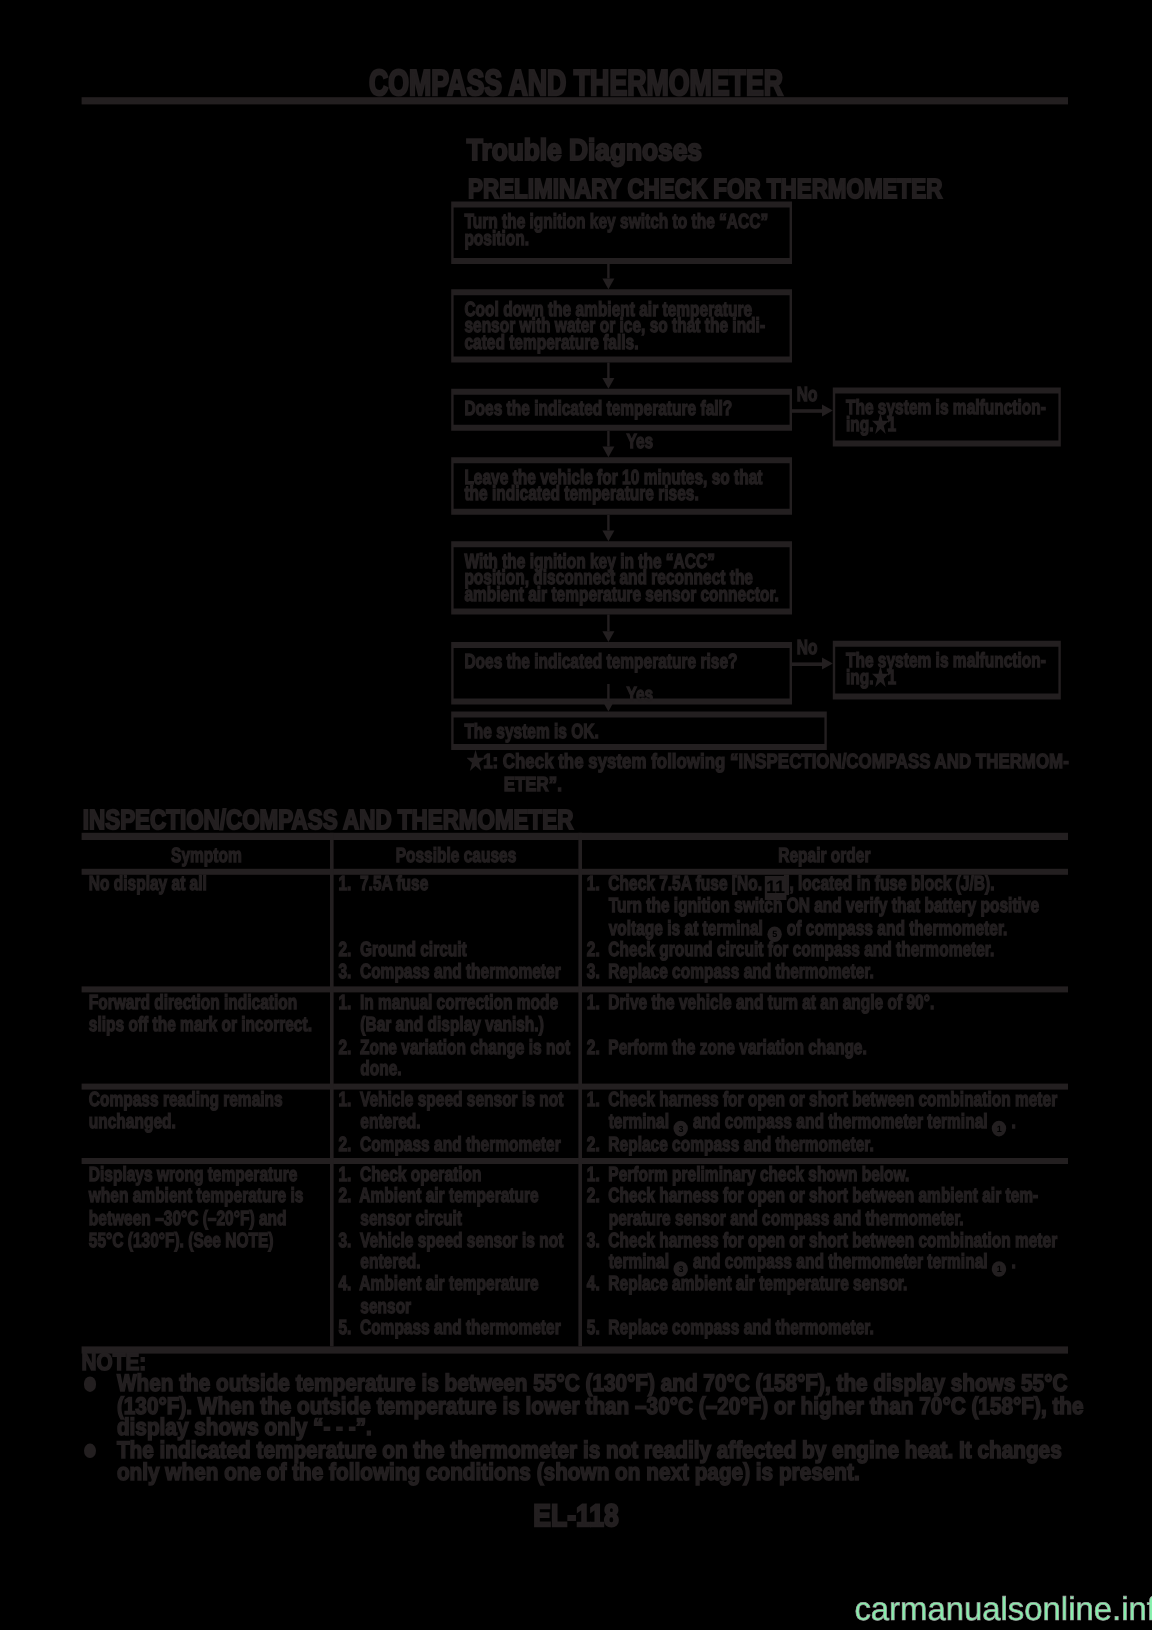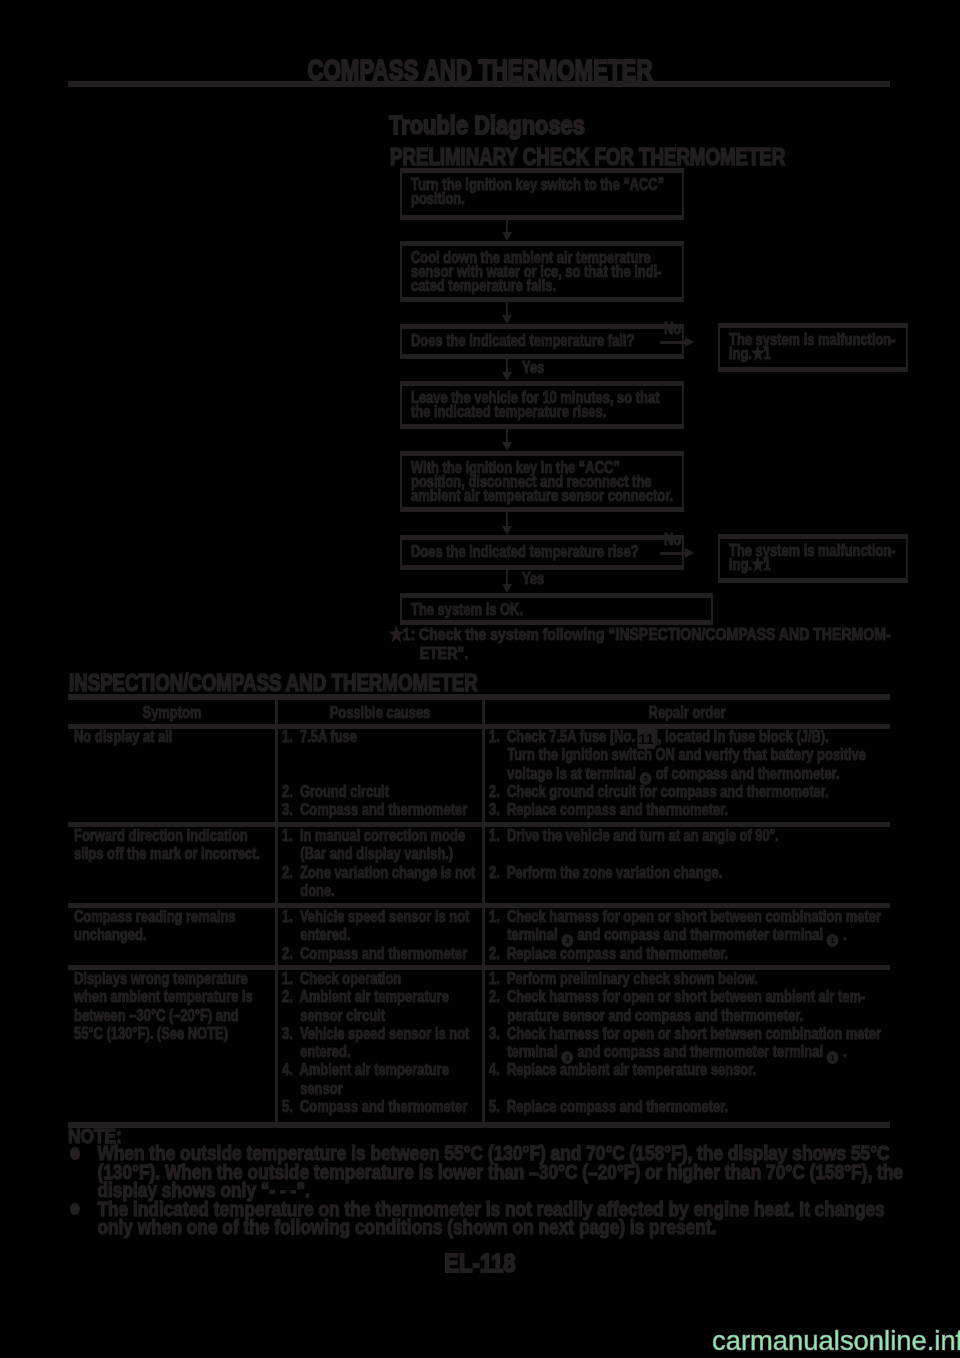--- a/index.html
+++ b/index.html
@@ -19,21 +19,21 @@
   }
   #hdr-rule{left:68px;top:81px;width:822px;height:6px;background:#231f20;}
 
   
   #sec-heading{left:389px;top:111px;font-weight:bold;font-size:25px;white-space:nowrap;
     -webkit-text-stroke:1.85px #231f20;transform:scaleX(.876);transform-origin:left top;}
   #sec-sub{left:390px;top:144px;font-weight:bold;font-size:23px;white-space:nowrap;
     -webkit-text-stroke:1.7px #231f20;transform:scaleX(.812);transform-origin:left top;}
 
   
-  .fbox{border:5px solid #231f20;border-left-width:2.6px;border-right-width:2.6px;box-sizing:border-box;margin-left:24px;}
+  .fbox{border:5px solid #231f20;border-left-width:2.6px;border-right-width:2.6px;box-sizing:border-box;}
   .ftxt{position:absolute;left:9px;top:5px;width:400px;white-space:pre;
     font-size:17px;font-weight:bold;line-height:14px;
     -webkit-text-stroke:1.15px #231f20;transform:scaleX(.76);transform-origin:left top;}
   .arrow-v{width:2.6px;background:#231f20;}
   .arrow-v i{position:absolute;left:-3.75px;bottom:-9.3px;display:block;width:0;height:0;
     border-left:5.05px solid transparent;border-right:5.05px solid transparent;
     border-top:9.3px solid #231f20;}
   .arrow-h{height:2.6px;background:#231f20;}
   .arrow-h i{position:absolute;right:-9.3px;top:-3.75px;display:block;width:0;height:0;
     border-top:5.05px solid transparent;border-bottom:5.05px solid transparent;
@@ -136,21 +136,21 @@
 
     <div class="abs fbox" style="left:376px;top:451px;width:284px;height:61px">
       <div class="ftxt">With the ignition key in the “ACC”
 position, disconnect and reconnect the
 ambient air temperature sensor connector.</div>
     </div>
     <div class="abs arrow-v" style="left:505.7px;top:512px;height:13.7px">
         <i></i>
       </div>
 
-    <div class="abs fbox" style="left:376px;top:535px;width:284px;height:35px">
+    <div class="abs fbox" style="left:376px;top:535px;width:284px;height:52px">
       <div class="ftxt">Does the indicated temperature rise?</div>
     </div>
     <div class="abs arrow-h" style="left:660px;top:552.2px;width:24.7px">
         <i></i>
       </div>
     <div class="abs lbl" style="left:664px;top:530px">No</div>
     <div class="abs fbox" style="left:694px;top:534px;width:190px;height:48.5px">
       <div class="ftxt">The system is malfunction-
 ing.★1</div>
     </div>

